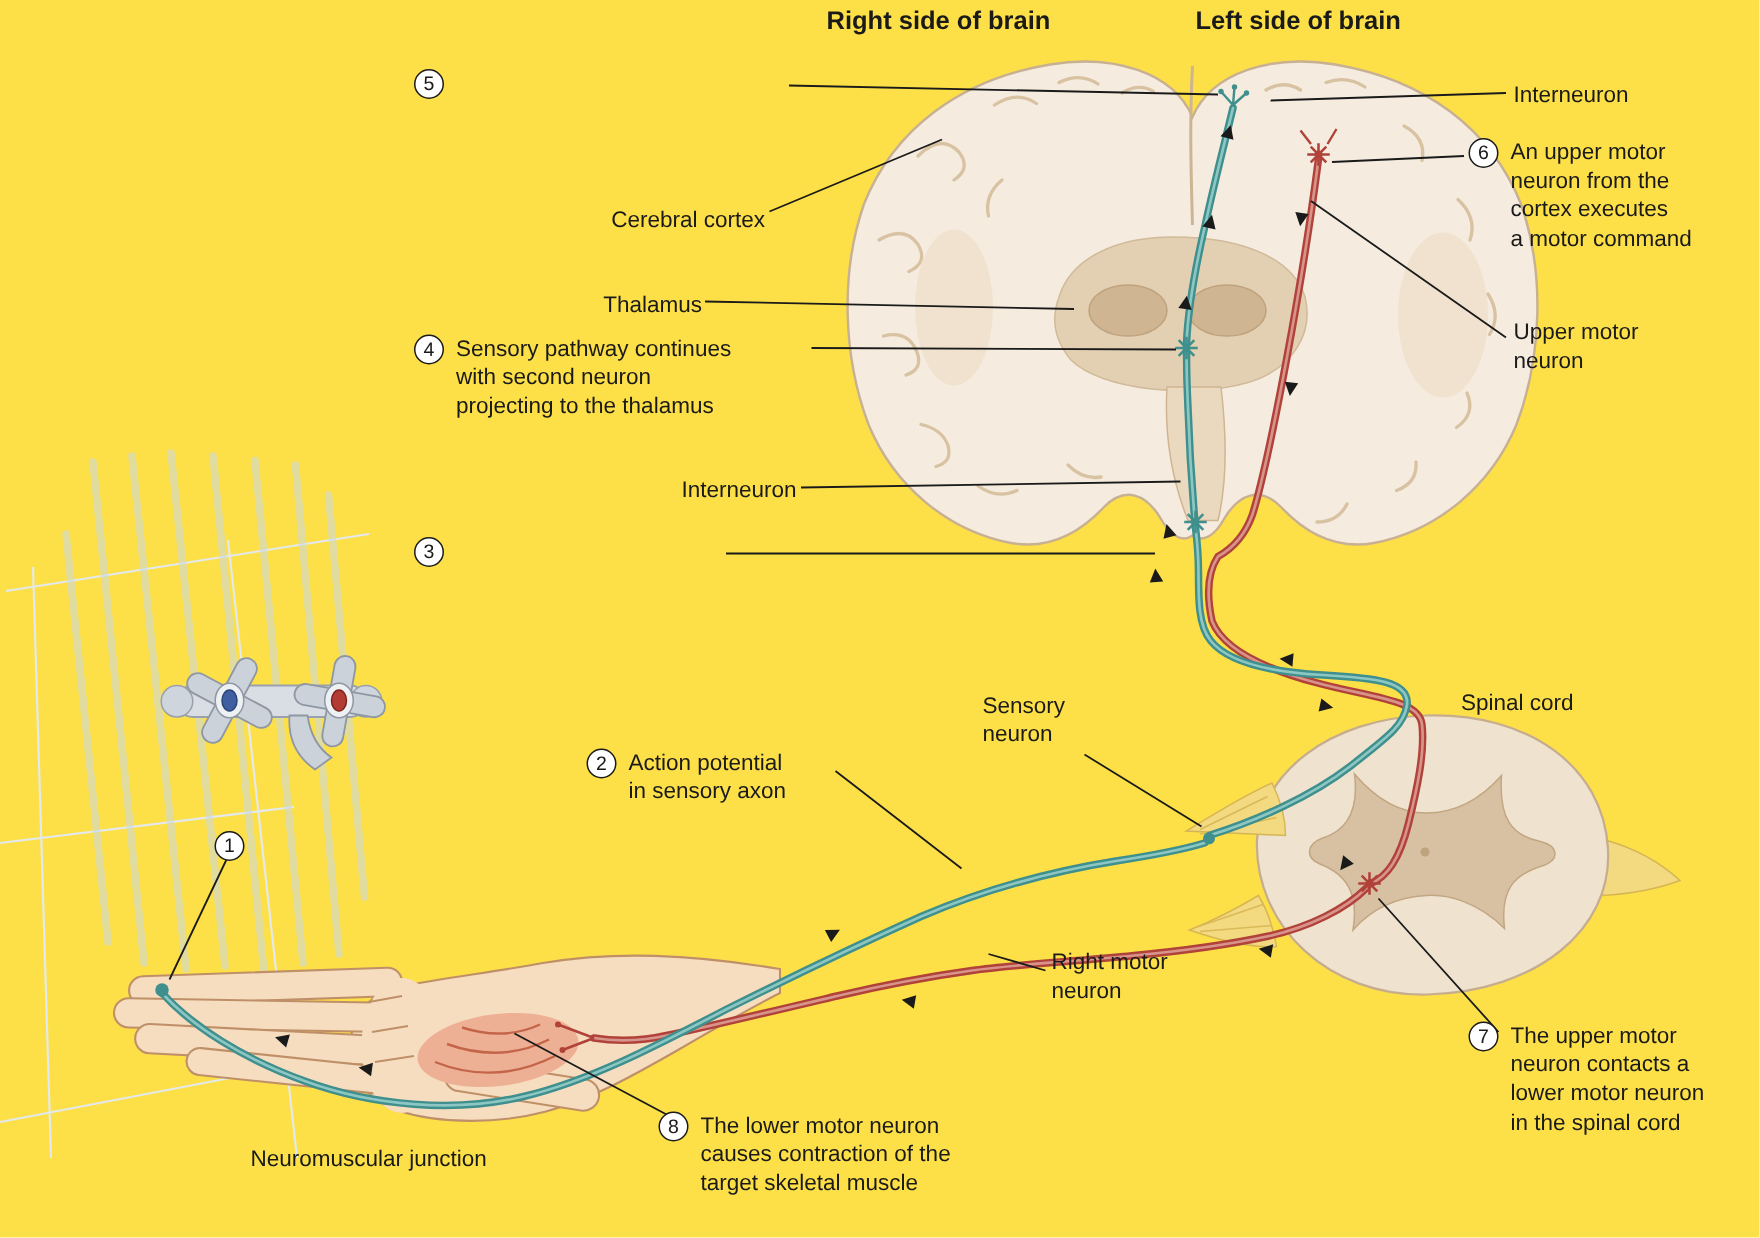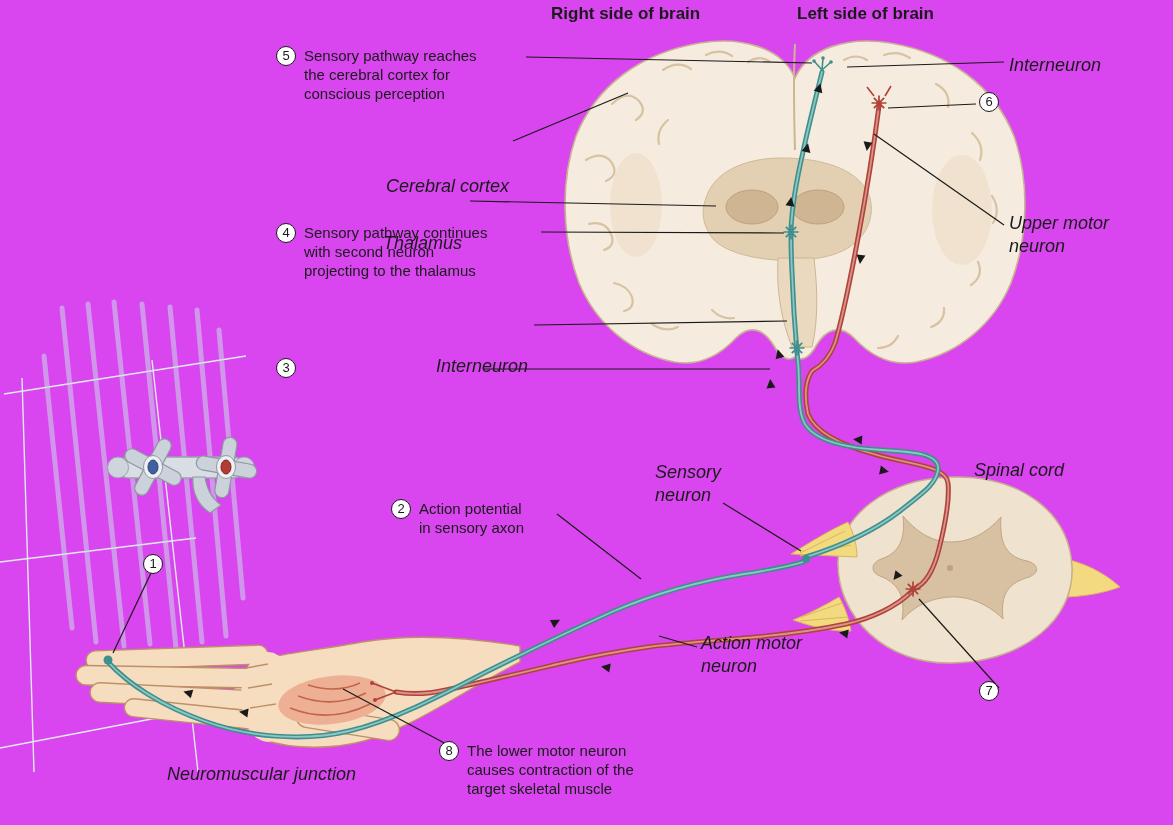--- a/index.html
+++ b/index.html
@@ -1,21 +1,21 @@
 <!DOCTYPE html>
 <html><head>
 <meta charset="utf-8">
 <style>
   html,body{margin:0;padding:0;background:#ffffff;}
-  .canvas{position:relative;width:1173px;height:825px;background:#d946ef;overflow:hidden;
+  .canvas{position:relative;width:1173px;height:825px;background:#fde047;overflow:hidden;
           font-family:"Liberation Sans",sans-serif;color:#1a1a1a;}
   .art{position:absolute;left:0;top:0;width:1173px;height:825px;}
   .hdr{position:absolute;font-size:17px;font-weight:bold;white-space:nowrap;}
-  .lbl{position:absolute;font-size:18px;line-height:1.28;white-space:pre-line;font-style:italic;}
-  .ra{margin-top:38px;}
+  .lbl{position:absolute;font-size:15px;line-height:1.28;white-space:pre-line;}
+  .ra{text-align:right;}
   .step{position:absolute;display:flex;align-items:flex-start;gap:8px;font-size:15px;line-height:1.28;}
   .num{flex:0 0 auto;width:20px;height:20px;border:1.5px solid #1a1a1a;border-radius:50%;
        display:flex;align-items:center;justify-content:center;font-size:13px;box-sizing:border-box;background:#fff;}
   .step-text{white-space:pre-line;}
 </style>
 </head>
 <body>
 
 <div class="canvas">
 
@@ -222,43 +222,48 @@
   <span class="num">3</span>
 </div>
 <div class="step" style="left:276px;top:223px;width:235px">
   <span class="num">4</span>
   <span class="step-text">Sensory pathway continues
 with second neuron
 projecting to the thalamus</span>
 </div>
 <div class="step" style="left:276px;top:46px;width:235px">
   <span class="num">5</span>
-  <span class="step-text">Sensory pathway reaches
-the cerebral cortex for
-conscious perception</span>
 </div>
 <div class="step" style="left:979px;top:92px;width:185px">
   <span class="num">6</span>
+  <span class="step-text">An upper motor
+neuron from the
+cortex executes
+a motor command</span>
 </div>
 <div class="step" style="left:979px;top:681px;width:190px">
   <span class="num">7</span>
+  <span class="step-text">The upper motor
+neuron contacts a
+lower motor neuron
+in the spinal cord</span>
 </div>
 <div class="step" style="left:439px;top:741px;width:240px">
   <span class="num">8</span>
   <span class="step-text">The  lower motor neuron
 causes contraction of the
 target skeletal muscle</span>
 </div>
 
 <div class="lbl ra" style="left:386px;top:137px;width:124px">Cerebral cortex</div>
 <div class="lbl ra" style="left:383px;top:194px;width:85px">Thalamus</div>
 <div class="lbl ra" style="left:436px;top:317px;width:95px">Interneuron</div>
 <div class="lbl" style="left:1009px;top:54px">Interneuron</div>
 <div class="lbl" style="left:1009px;top:212px">Upper motor
 neuron</div>
 <div class="lbl" style="left:974px;top:459px">Spinal cord</div>
 <div class="lbl" style="left:655px;top:461px">Sensory
 neuron</div>
-<div class="lbl" style="left:701px;top:632px">Action motor
+<div class="lbl" style="left:701px;top:632px">Right motor
 neuron</div>
 <div class="lbl" style="left:167px;top:763px">Neuromuscular junction</div>
 
 </div>
 
 </body></html>

